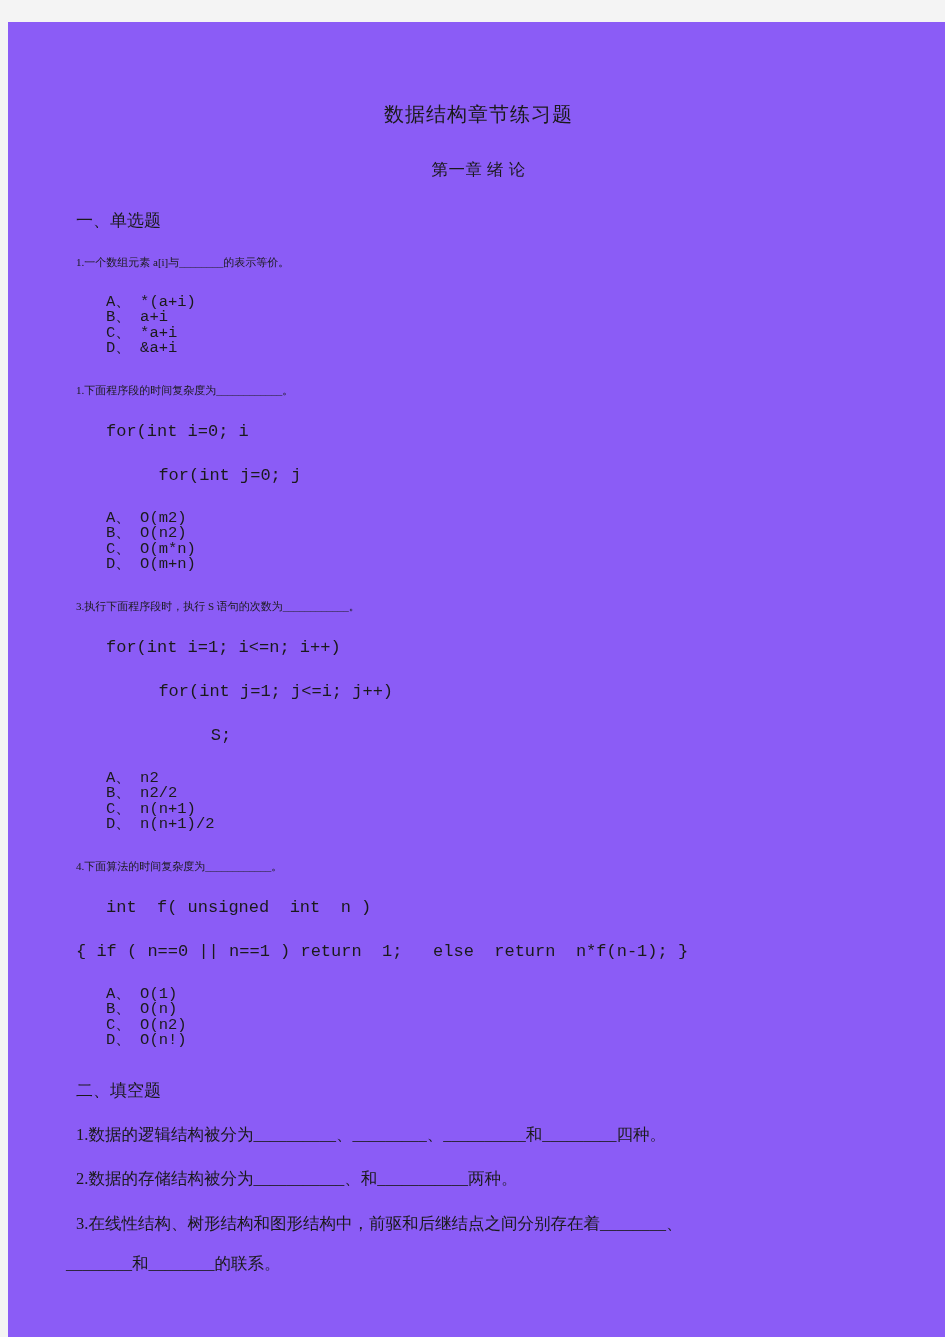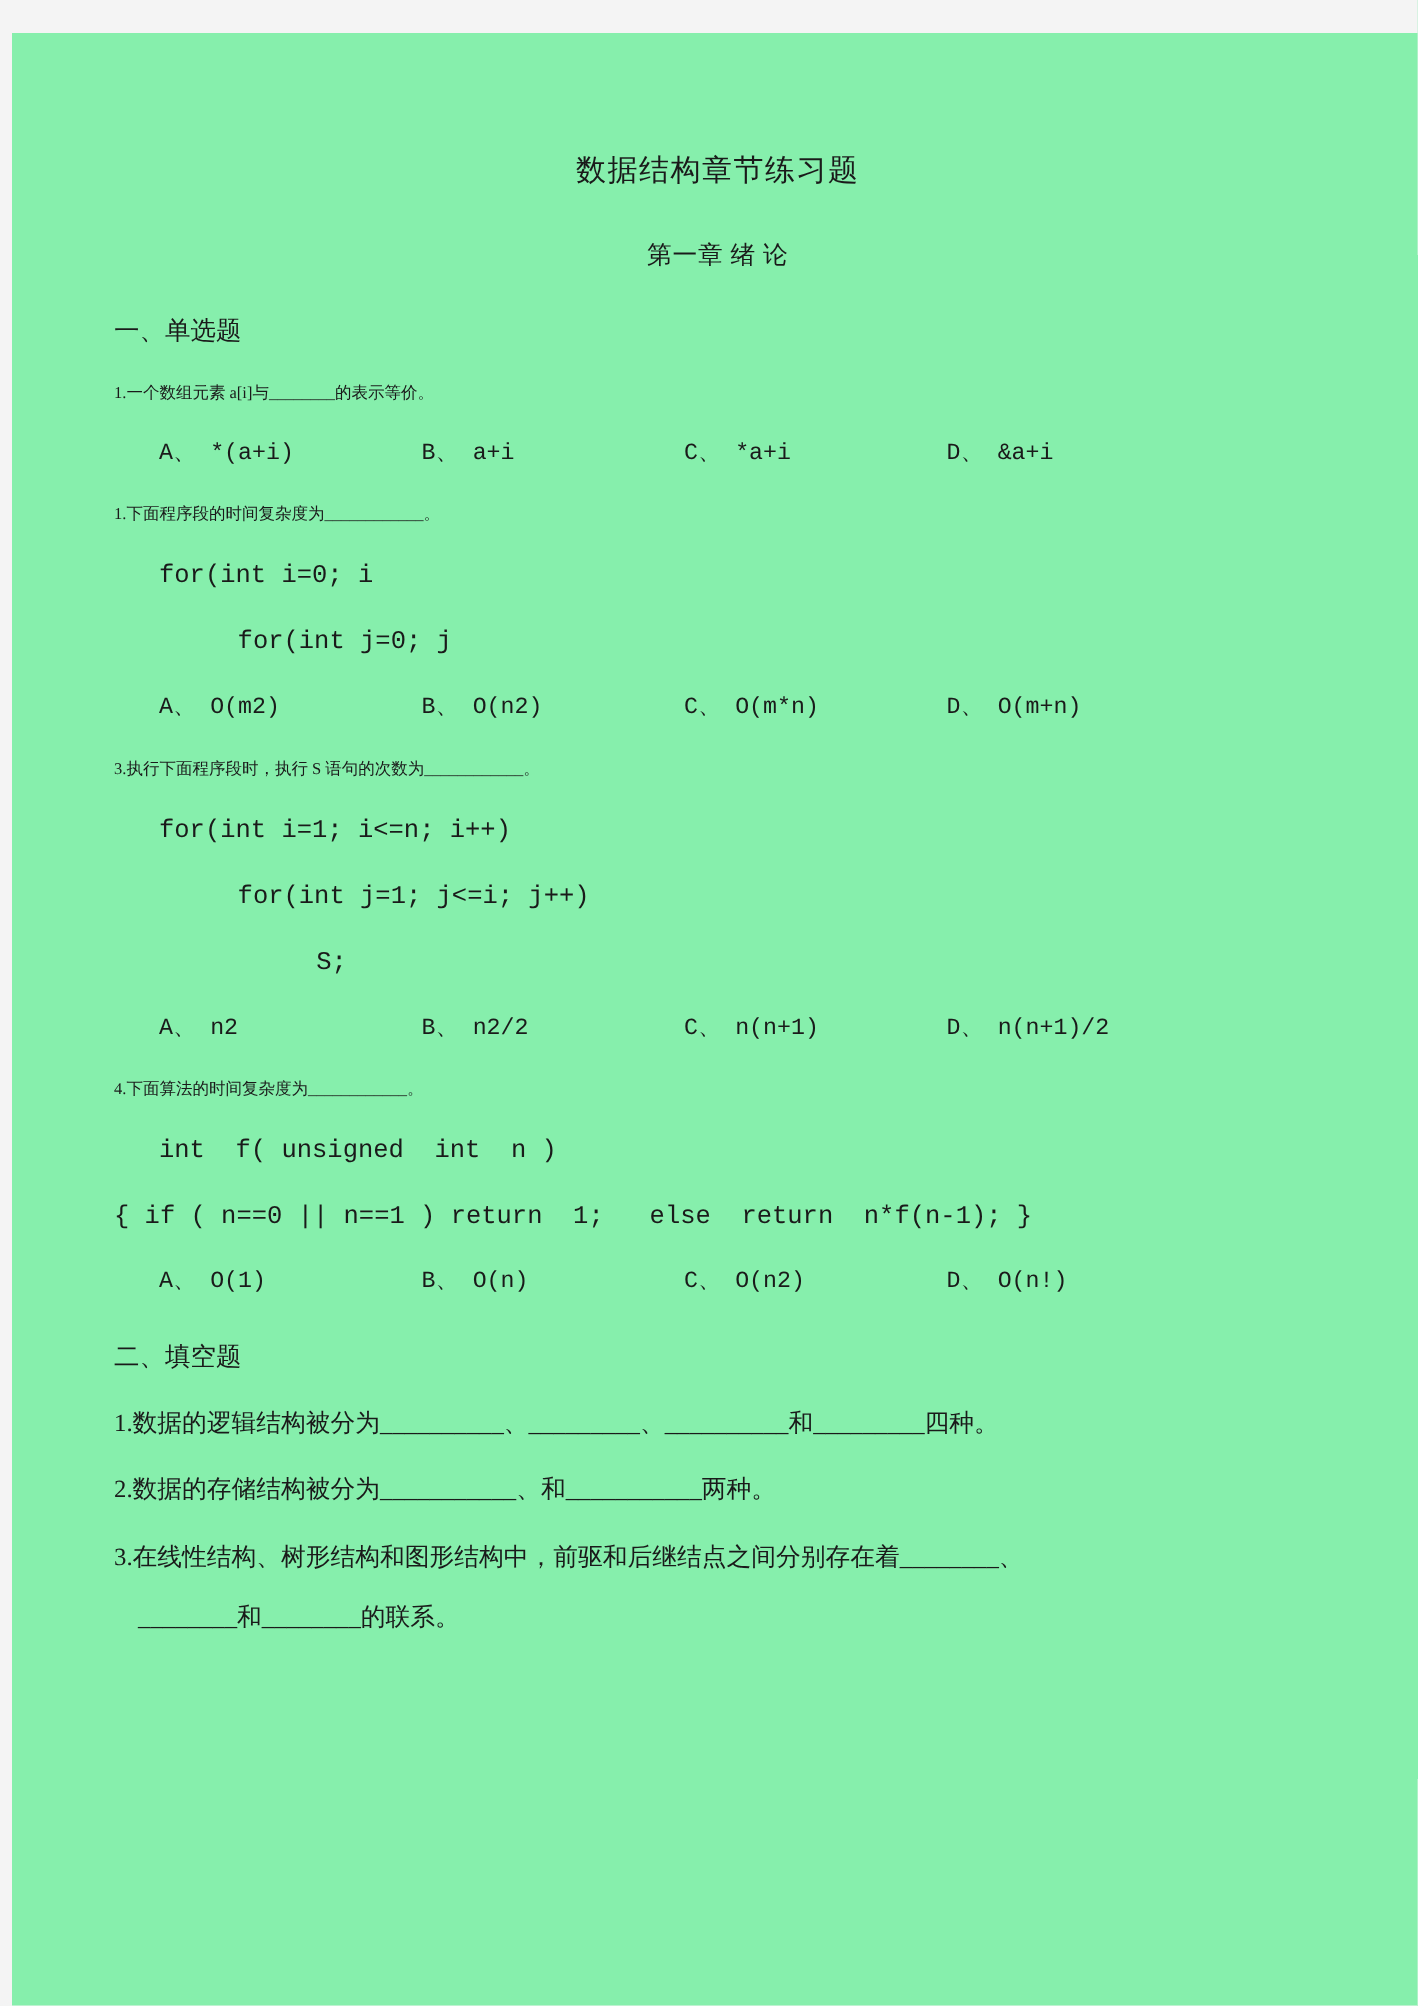--- a/index.html
+++ b/index.html
@@ -13,21 +13,21 @@
     overflow: hidden;
     font-family: "Liberation Serif", "DejaVu Serif", serif;
   }
   
   .page {
     position: absolute;
     left: 8px;
     top: 22px;
     width: 937px;
     height: 1315px;
-    background: #86efac;
+    background: #8b5cf6;
     box-sizing: border-box;
   }
   .content {
     position: relative;
     width: 100%;
     height: 100%;
     padding: 0 34px 0 38px;
     box-sizing: border-box;
     color: #1a1a1a;
   }
@@ -76,36 +76,37 @@
   .indN { margin-left: 30px; }
 
   .options {
     display: flex;
     font-family: "Liberation Mono", "DejaVu Sans Mono", monospace;
     font-size: 15.5px;
     line-height: 1;
     margin-top: 27px;
     margin-left: 60px;
     white-space: pre;
+    flex-direction: column;
   }
   .opt { width: 175px; flex: 0 0 auto; }
   .opt:last-child { width: auto; }
 
   .fill-line {
     font-size: 16.5px;
     line-height: 1;
     margin-top: 28px;
     margin-left: 30px;
     white-space: pre-wrap;
   }
   .fill-cont {
     font-size: 16.5px;
     line-height: 1;
     margin-top: 24px;
-    margin-left: 46px;
+    margin-left: 20px;
     white-space: pre-wrap;
   }
 </style>
 </head>
 <body>
 
 <div class="page">
   <div class="content">
 
     <div class="doc-title">数据结构章节练习题</div>

